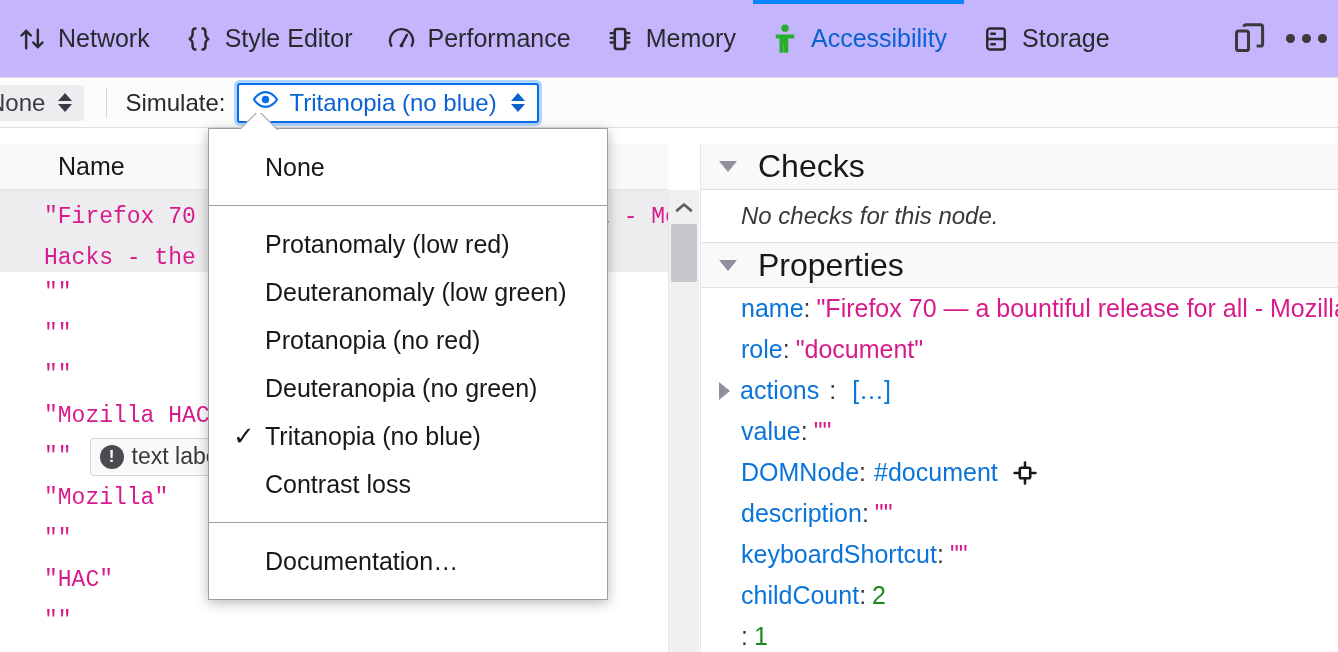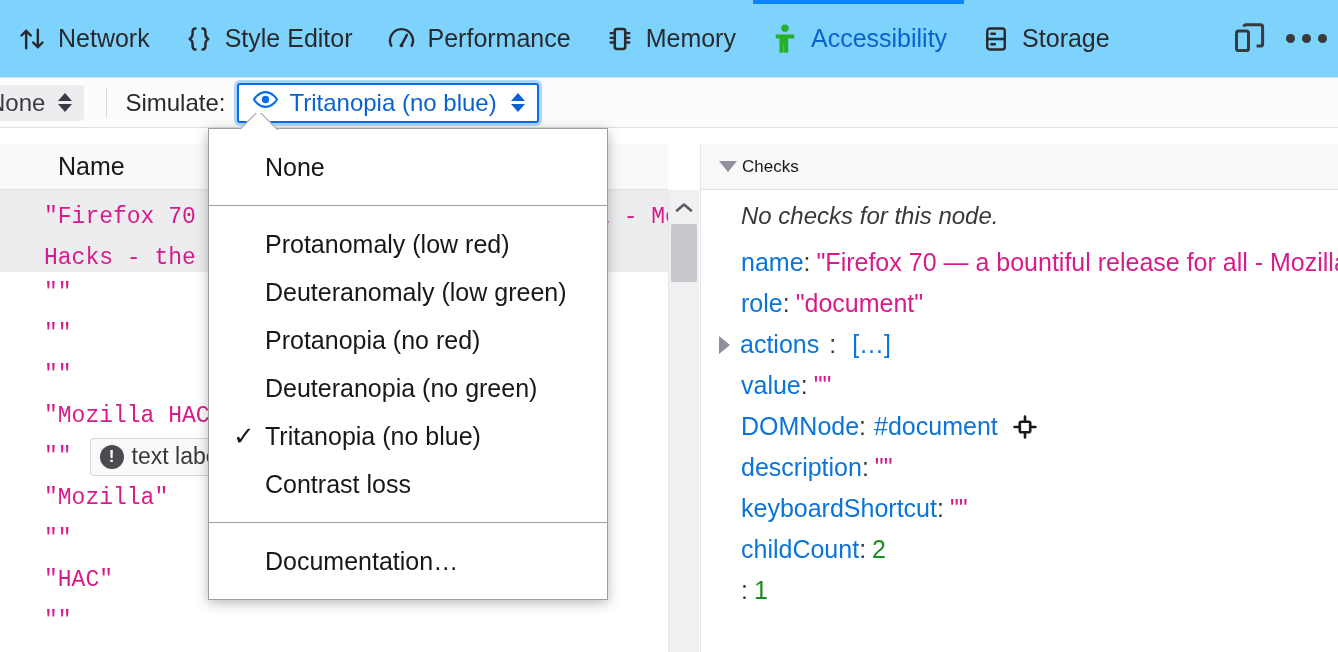--- a/index.html
+++ b/index.html
@@ -10,21 +10,21 @@
     font-family: "Liberation Sans", sans-serif;
     -webkit-font-smoothing: antialiased;
   }
 
   #app { position: relative; width: 1338px; height: 652px; }
 
   
   .toolbar {
     position: absolute; left: 0; top: 0;
     width: 1338px; height: 78px;
-    background: #7dd3fc;
+    background: #c4b5fd;
     border-bottom: 1px solid #e0e0e2;
     display: flex; align-items: stretch;
   }
   .tabs { display: flex; align-items: stretch; flex: 0 0 auto; }
   .tab {
     position: relative;
     display: flex; align-items: center; gap: 11px;
     padding: 0 17px;
     font-size: 25px; color: #2a2a2e;
     white-space: nowrap;
@@ -154,26 +154,26 @@
     background: #c8c8cc; border-radius: 2px;
   }
 
   
   .props-pane {
     position: absolute; left: 700px; top: 0; width: 638px; height: 524px;
     background: #ffffff; overflow: hidden;
     border-left: 1px solid #e6e6e8;
   }
   .section-head {
-    display: flex; align-items: center; gap: 5px;
+    display: flex; align-items: center; gap: 21px;
     height: 46px; padding-left: 18px;
     background: #f9f9fa;
     border-top: 1px solid #e0e0e2;
     border-bottom: 1px solid #e0e0e2;
-    font-size: 17px; color: #18181a;
+    font-size: 32px; color: #18181a;
   }
   .section-head:first-child { border-top: none; }
   .twisty {
     width: 0; height: 0;
     border-left: 9px solid transparent; border-right: 9px solid transparent;
     border-top: 11px solid #8f8f9d;
   }
   .twisty.closed {
     border-left: 11px solid #8f8f9d; border-right: none;
     border-top: 9px solid transparent; border-bottom: 9px solid transparent;
@@ -411,20 +411,24 @@
     </div>
 
     <div class="props-pane">
 
       <div class="section-head">
         <span class="twisty"></span>
         <span>Checks</span>
       </div>
       <div class="empty-msg">No checks for this node.</div>
 
+      <div class="section-head">
+        <span class="twisty"></span>
+        <span>Properties</span>
+      </div>
 
       <div class="prow">
         <span class="pkey">name</span>
         <span class="pcolon">:</span>
         <span class="pstr">"Firefox 70 — a bountiful release for all - Mozilla .</span>
       </div>
 
       <div class="prow">
         <span class="pkey">role</span>
         <span class="pcolon">:</span>

